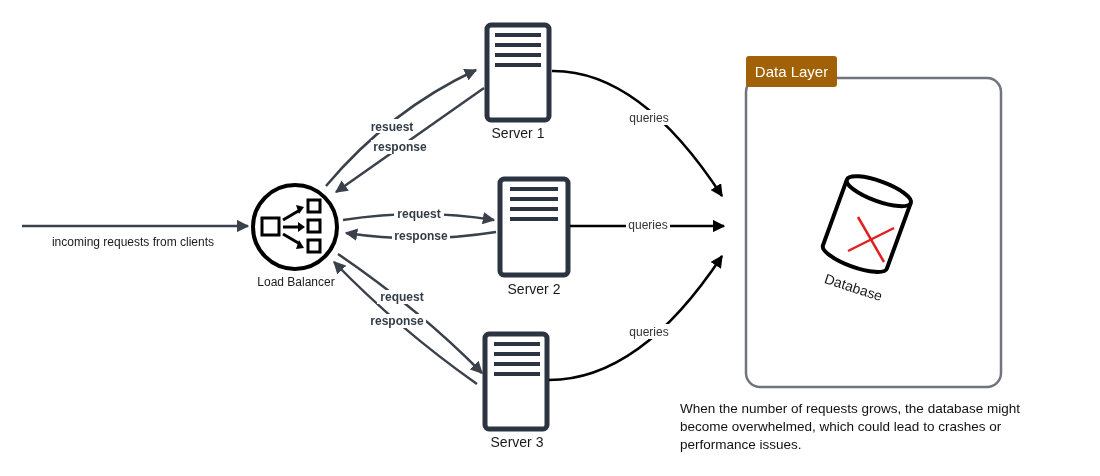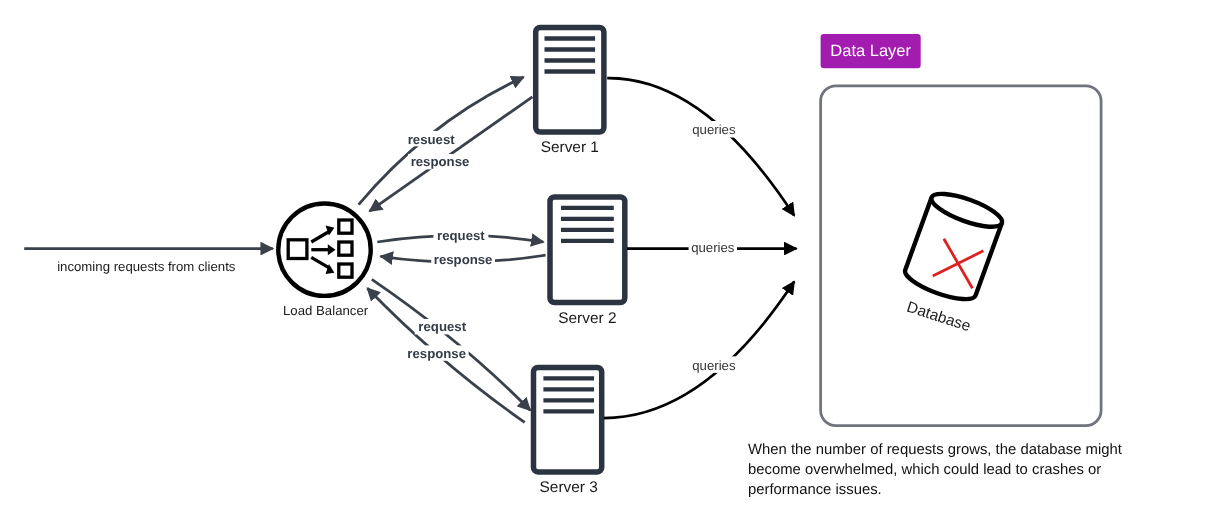--- a/index.html
+++ b/index.html
@@ -7,21 +7,21 @@
     svg { position: absolute; left: 0; top: 0; }
     .lbl-bold { font-family: "Liberation Sans", sans-serif; font-size: 12px; fill: #333d47; font-weight: bold; }
     .node-lbl { font-family: "Liberation Sans", sans-serif; font-size: 14px; fill: #1a1a1a; }
     .small-lbl { font-family: "Liberation Sans", sans-serif; font-size: 12px; fill: #1a1a1a; }
     .q-lbl { font-family: "Liberation Sans", sans-serif; font-size: 12px; fill: #333333; }
     .arr { stroke: #3a414b; stroke-width: 2.5; fill: none; }
     .qarr { stroke: #000000; stroke-width: 2.5; fill: none; }
     .server-body { fill: #ffffff; stroke: #2b3440; stroke-width: 5; }
     .server-line { stroke: #2b3440; stroke-width: 4; }
     .bgrect { fill: #ffffff; }
-    .datalayer-tag { position: absolute; left: 746px; top: 31px; width: 91px; height: 31px; background: #a21caf; border-radius: 3px; color: #ffffff; font-size: 15px; line-height: 31px; text-align: center; }
+    .datalayer-tag { position: absolute; left: 746px; top: 56px; width: 91px; height: 31px; background: #a16207; border-radius: 3px; color: #ffffff; font-size: 15px; line-height: 31px; text-align: center; }
     .caption { position: absolute; left: 680px; top: 400px; width: 380px; text-align: left; font-size: 13.5px; line-height: 18px; color: #111111; }
   </style>
 </head>
 <body>
 
 <svg width="1100" height="476" viewBox="0 0 1100 476">
   <defs>
     <marker id="ah" viewBox="0 0 10 10" refX="9" refY="5" markerWidth="5" markerHeight="5" orient="auto-start-reverse">
       <path d="M0,0 L10,5 L0,10 z" fill="#3a414b"></path>
     </marker>

